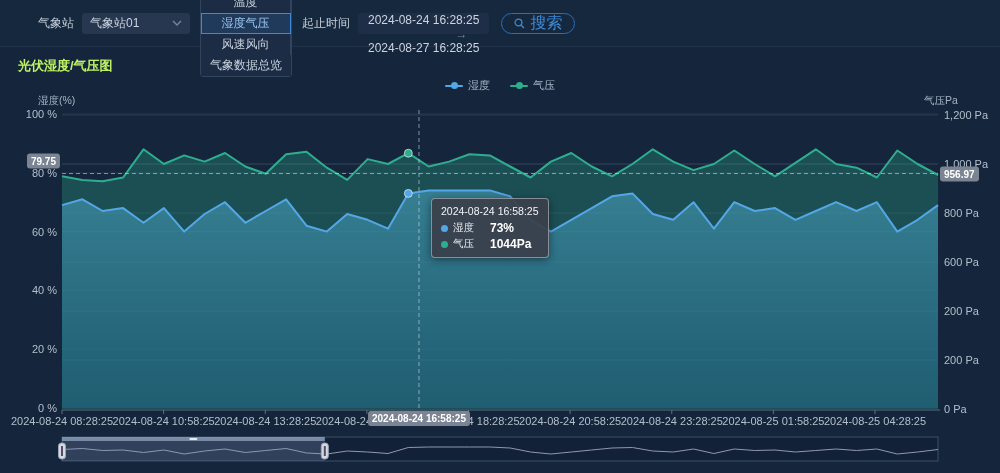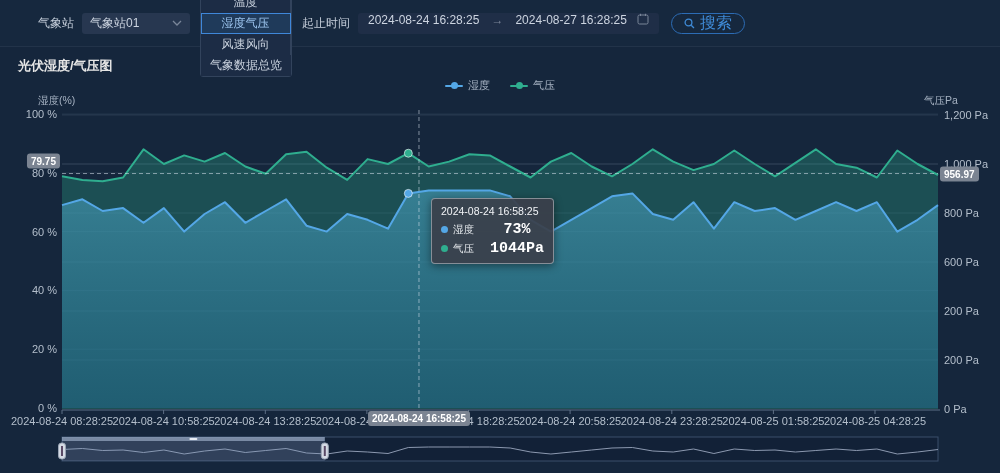--- a/index.html
+++ b/index.html
@@ -15,29 +15,29 @@
     display:flex;align-items:center;justify-content:space-between;padding:0 8px;cursor:pointer;}
   .select .val{font-size:12px;color:#ccd4e0;}
   .tabgroup{margin-left:10px;display:flex;border:1px solid #32435c;border-radius:3px;overflow:visible;flex-direction:column;}
   .tab{appearance:none;background:#1c2c45;border:none;border-right:1px solid #32435c;
     color:#c9d2de;font-size:12px;height:21px;padding:0 9px;cursor:pointer;white-space:nowrap;
     font-family:inherit;line-height:19px;}
   .tab:last-child{border-right:none;}
   .tab.active{background:#1f3a5a;color:#9cc4ee;outline:1px solid #3f87d9;outline-offset:-1px;}
   .tb-label2{margin-left:10px;}
   .daterange{margin-left:8px;height:21px;background:#1f2e47;border-radius:3px;
-    display:flex;align-items:flex-start;padding:0 10px;cursor:pointer;}
+    display:flex;align-items:flex-end;padding:0 10px;cursor:pointer;flex-direction:column;}
   .daterange .dt{font-size:12px;color:#ccd4e0;white-space:nowrap;}
   .daterange .arr{font-size:12px;color:#7a8699;margin:0 12px;}
   .search-btn{margin-left:12px;height:21px;background:transparent;border:1px solid #2c6cb5;
     border-radius:12px;color:#3f8ad6;font-size:16px;display:flex;align-items:center;gap:5px;
     padding:0 12px;cursor:pointer;font-family:inherit;}
 
   
-  .chart-title{position:absolute;left:18px;top:57px;font-size:13px;color:#e5e5e5;font-weight:bold;}
+  .chart-title{position:absolute;left:18px;top:57px;font-size:13px;color:#bef264;font-weight:bold;}
   .legend{position:absolute;left:0;top:78px;width:1000px;display:flex;justify-content:center;gap:20px;}
   .lg-item{display:flex;align-items:center;gap:5px;cursor:pointer;}
   .lg-marker{position:relative;width:18px;height:8px;}
   .lg-line{position:absolute;left:0;top:3px;width:18px;height:2px;border-radius:1px;}
   .lg-dot{position:absolute;left:5.5px;top:0.5px;width:7px;height:7px;border-radius:50%;}
   .lg-text{font-size:11px;color:#a6b2c2;}
   .axis-name{position:absolute;font-size:10.5px;color:#a6b2c2;top:94px;}
   .axis-name.l{left:38px;} .axis-name.r{left:924px;}
 
   
@@ -54,21 +54,21 @@
   #badge-x{transform:translateX(-50%);}
 
   
   .tooltip{position:absolute;left:431px;top:198px;min-width:86px;z-index:6;
     background:rgba(58,64,74,0.93);border:1px solid rgba(230,235,240,0.45);border-radius:4px;
     padding:6px 9px;box-shadow:0 2px 8px rgba(0,0,0,0.45);}
   .tt-time{font-size:10.5px;color:#f2f4f7;margin-bottom:4px;white-space:nowrap;}
   .tt-row{display:flex;align-items:center;margin-top:2px;}
   .tt-dot{width:7px;height:7px;border-radius:50%;margin-right:5px;flex:none;}
   .tt-name{font-size:10.5px;color:#e2e6ea;}
-  .tt-val{font-size:15px;color:#ffffff;font-weight:bold;margin-left:16px;flex:1;text-align:center;font-family:Liberation Mono, monospace;}
+  .tt-val{font-size:12px;color:#ffffff;font-weight:bold;margin-left:16px;flex:1;text-align:left;}
 
   svg.plot{position:absolute;left:0;top:0;z-index:1;}
   .dz-overlay{position:absolute;z-index:4;background:transparent;}
 </style>
 </head>
 <body>
 
 <div class="stage">
 
   <header class="topbar">

